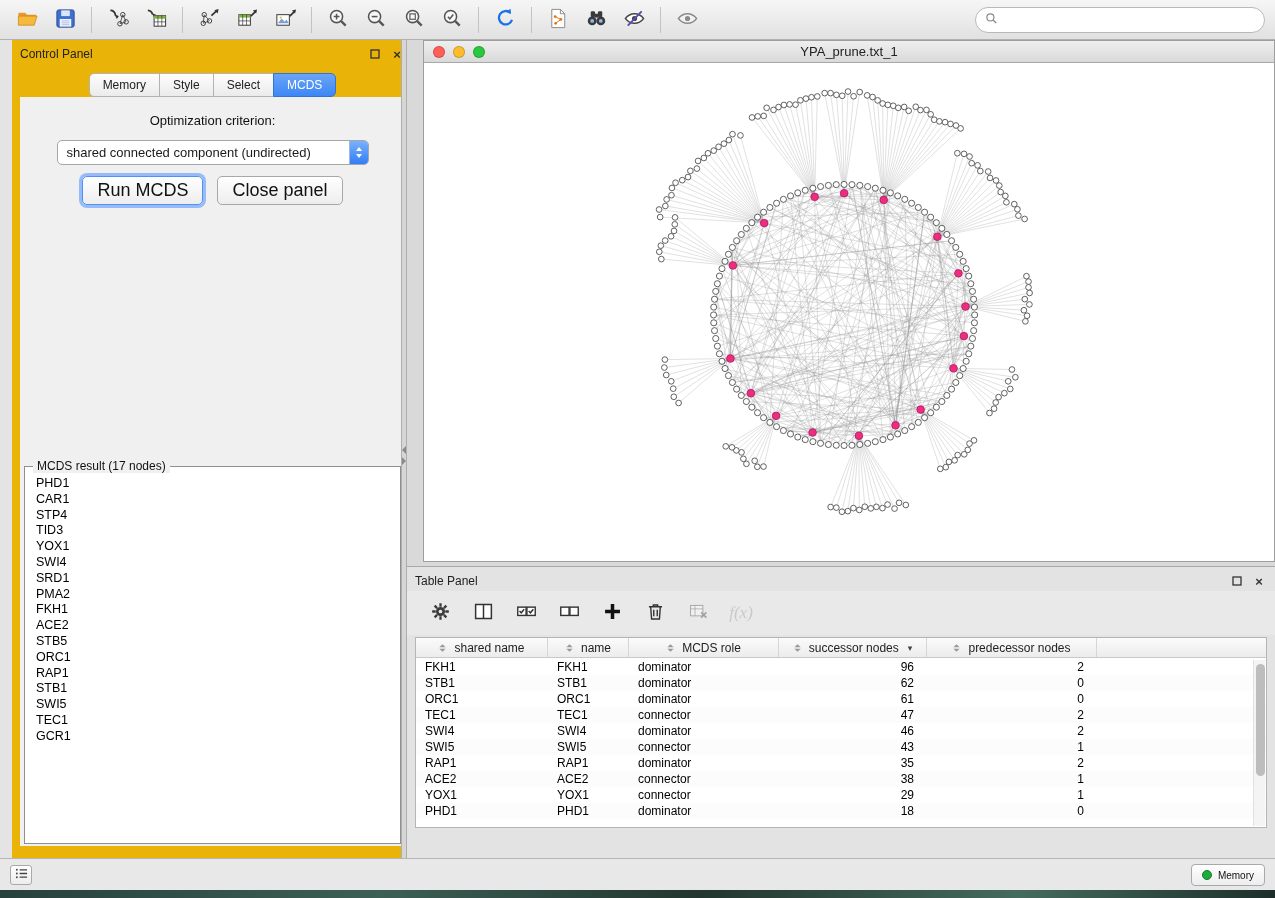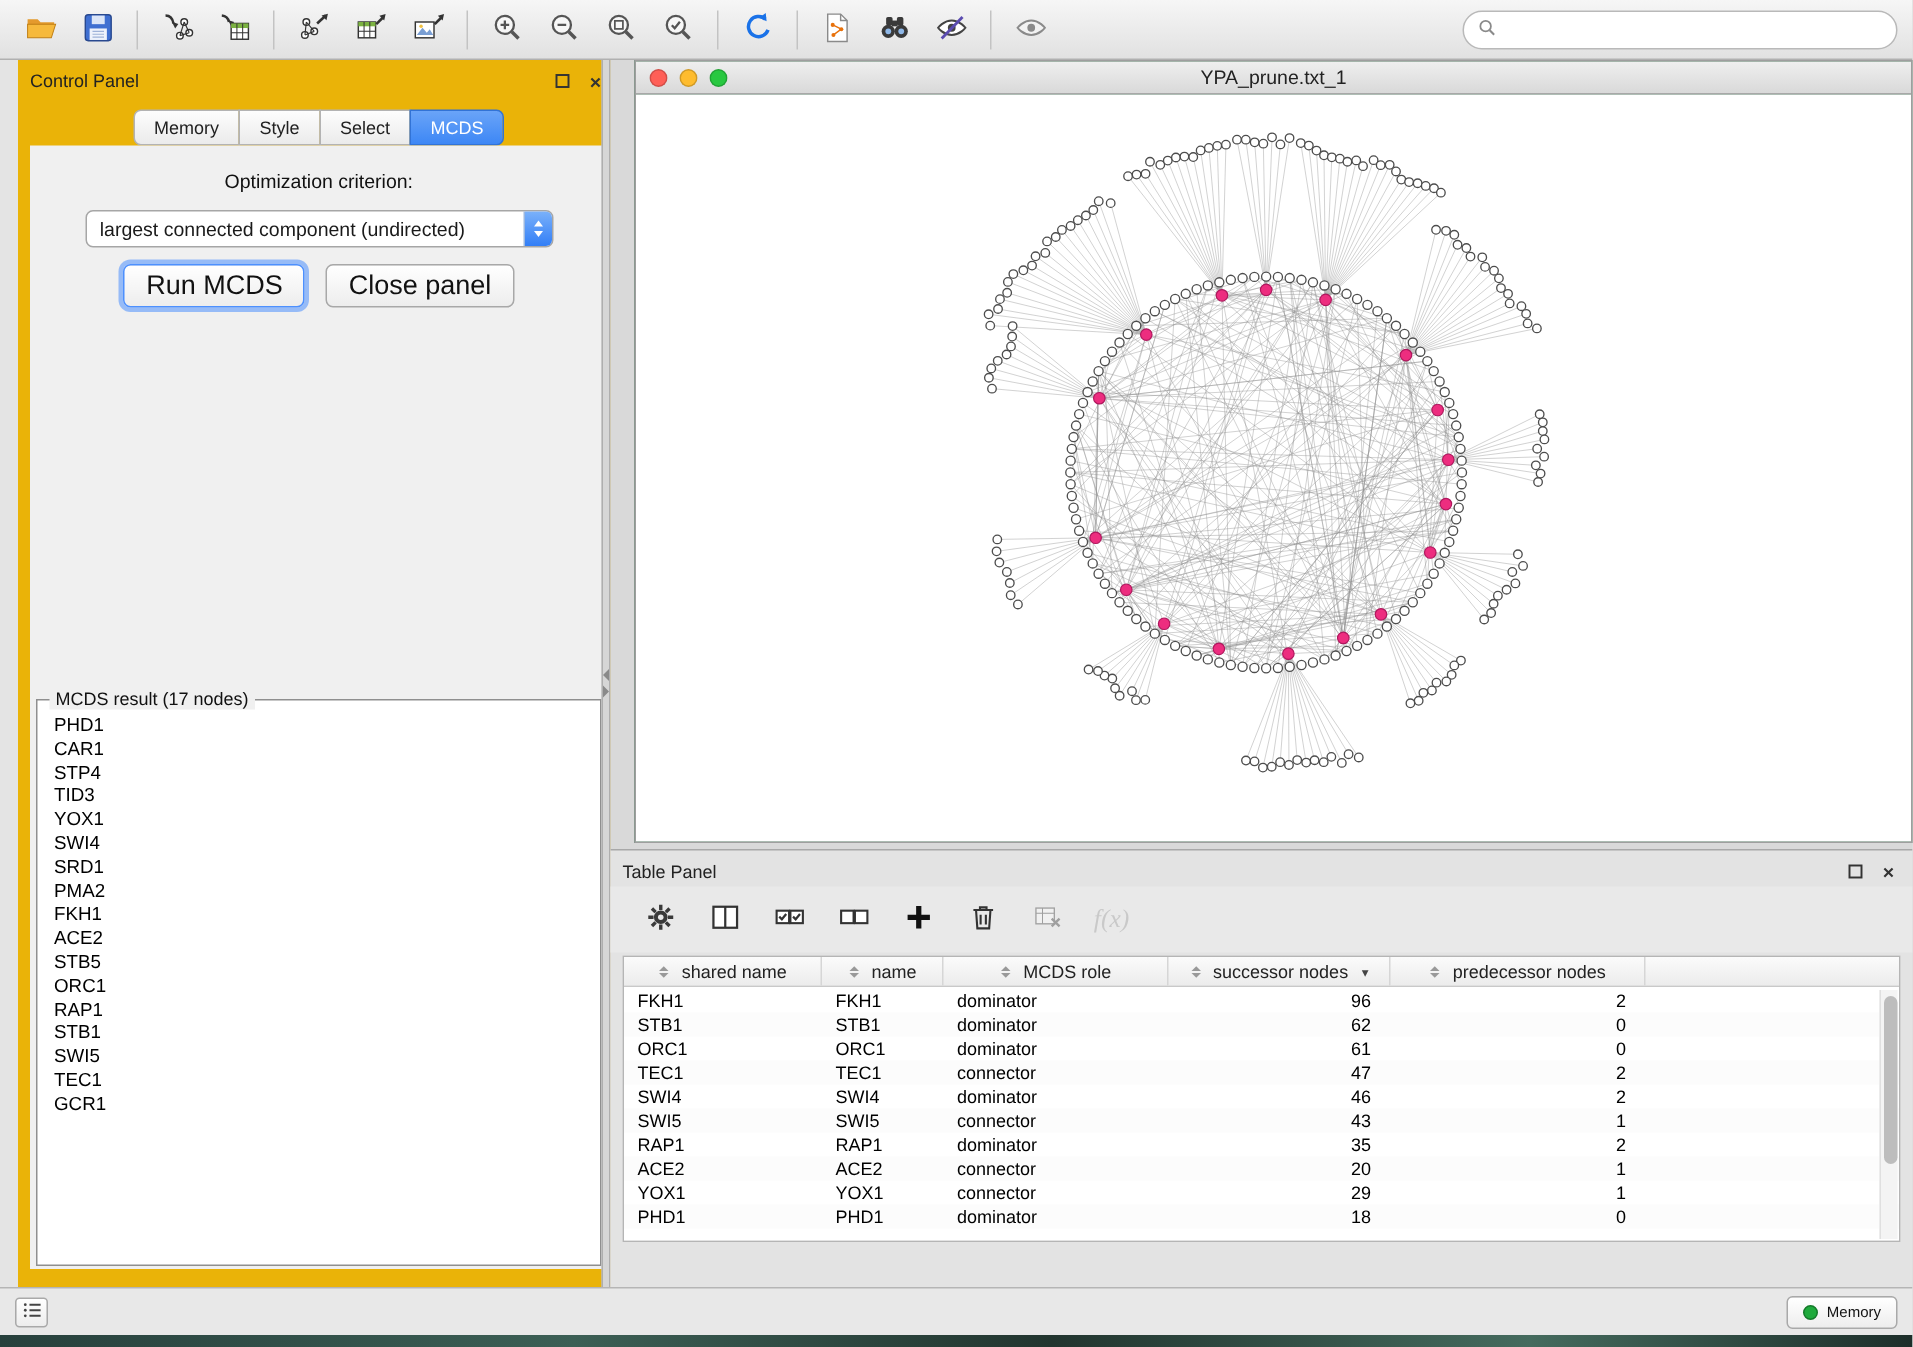--- a/index.html
+++ b/index.html
@@ -56,21 +56,21 @@
 
   
   .splitter { position:absolute; left:401px; top:0; width:6px; height:818px; background:#d6d6d6; border-left:1px solid #aeaeae; border-right:1px solid #aeaeae; }
   .splitter .handle { position:absolute; top:406px; left:-1px; width:6px; height:26px; display:flex; flex-direction:column; align-items:center; gap:3px; }
   .tri-l { width:0;height:0;border-top:4px solid transparent;border-bottom:4px solid transparent;border-right:4px solid #8a8a8a; }
   .tri-r { width:0;height:0;border-top:4px solid transparent;border-bottom:4px solid transparent;border-left:4px solid #8a8a8a; }
 
   
   .right { position:absolute; left:407px; top:0; right:0; height:818px; background:#d9d9d9; }
 
-  .network-window { position:absolute; left:16px; top:0; right:0; height:522px; background:#14532d; border:1px solid #9e9e9e; }
+  .network-window { position:absolute; left:16px; top:0; right:0; height:522px; background:#eab308; border:1px solid #9e9e9e; }
   .nw-titlebar { height:22px; background:linear-gradient(#efefef,#d9d9d9); border-bottom:1px solid #a8a8a8;
     display:flex; align-items:center; position:relative; }
   .tl { width:12px; height:12px; border-radius:50%; margin-left:8px; border:1px solid rgba(0,0,0,.18); }
   .tl.red { background:var(--t-red,#ff5f57); margin-left:9px; }
   .tl.yellow { background:var(--t-yellow,#febc2e); }
   .tl.green { background:var(--t-green,#28c840); }
   .nw-title { position:absolute; left:0; right:0; text-align:center; font-size:13px; color:#222; }
   .net-canvas { position:absolute; left:0; top:22px; right:0; bottom:0; background:#fff; }
   .net-canvas svg { width:100%; height:100%; display:block; }
 
@@ -276,21 +276,21 @@
     </div>
     <div class="cp-tabs" id="cp-tabs">
         <div class="cp-tab">Memory</div>
         <div class="cp-tab">Style</div>
         <div class="cp-tab">Select</div>
         <div class="cp-tab active">MCDS</div>
       </div>
     <div class="cp-content">
       <div class="opt-label">Optimization criterion:</div>
       <div class="cp-select">
-        <span class="sel-text">largest connected component (undirected)</span>
+        <span class="sel-text">shared connected component (undirected)</span>
         <span class="stepper">
             <span class="arr-up"></span>
             <span class="arr-dn"></span>
           </span>
       </div>
       <div class="cp-buttons">
         <button class="cp-btn focused">Run MCDS</button>
         <button class="cp-btn">Close panel</button>
       </div>
       <div class="mcds-box">
@@ -1181,21 +1181,21 @@
               <div class="td cell-text">RAP1</div>
               <div class="td cell-text">RAP1</div>
               <div class="td cell-text">dominator</div>
               <div class="td cell-num">35</div>
               <div class="td cell-num">2</div>
             </div>
             <div class="t-row alt">
               <div class="td cell-text">ACE2</div>
               <div class="td cell-text">ACE2</div>
               <div class="td cell-text">connector</div>
-              <div class="td cell-num">20</div>
+              <div class="td cell-num">38</div>
               <div class="td cell-num">1</div>
             </div>
             <div class="t-row">
               <div class="td cell-text">YOX1</div>
               <div class="td cell-text">YOX1</div>
               <div class="td cell-text">connector</div>
               <div class="td cell-num">29</div>
               <div class="td cell-num">1</div>
             </div>
             <div class="t-row alt">

